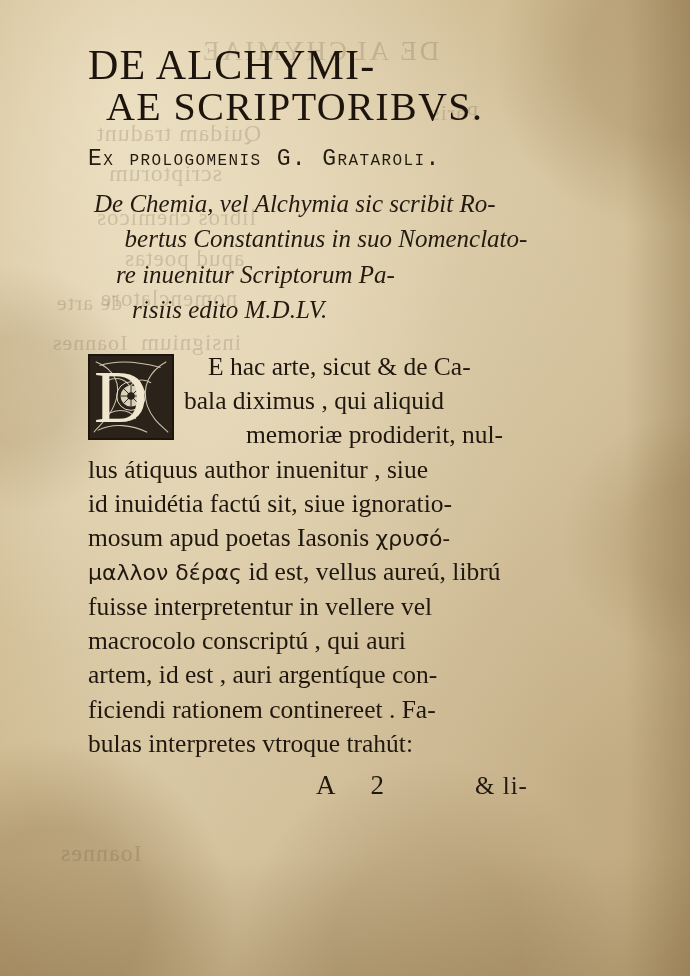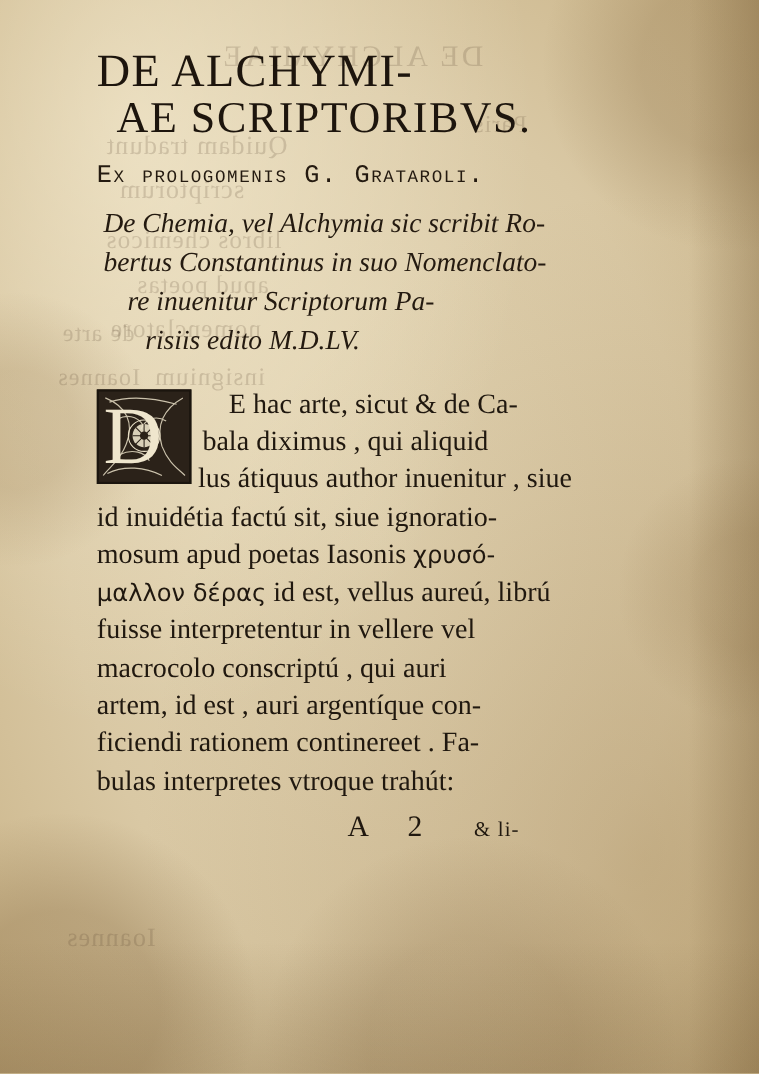--- a/index.html
+++ b/index.html
@@ -95,21 +95,21 @@
 
   .italic-block {
     margin-top: 14px;
     margin-left: 6px;
     font-style: italic;
     font-size: 25px;
     line-height: 1.42;
     color: #241a10;
   }
   .italic-block .l { white-space: nowrap; }
-  .italic-block .l2 { margin-left: 0px; }
+  .italic-block .l2 { margin-left: 0px; text-align: center; }
   .italic-block .l3 { margin-left: 22px; }
   .italic-block .l4 { margin-left: 38px; }
 
   
   .body {
     margin-top: 22px;
     font-size: 25.5px;
     line-height: 1.345;
     color: #20180f;
     position: relative;
@@ -152,21 +152,21 @@
 
   .signature {
     margin-top: 6px;
     font-size: 27px;
     letter-spacing: 1px;
     display: flex;
     align-items: baseline;
   }
   .sig-a { margin-left: 228px; }
   .sig-num { margin-left: 34px; }
-  .sig-catch { margin-left: 46px; font-size: 19px; }
+  .sig-catch { margin-left: 90px; font-size: 25px; }
 
   
   .gutter {
     position: absolute;
     right: 0; top: 0;
     width: 64px; height: 976px;
     background: linear-gradient(to right, rgba(120,92,52,0) 0%, rgba(110,84,46,0.30) 100%);
     pointer-events: none;
   }
   .bottom-shade {
@@ -232,20 +232,21 @@
           </g>
           <g fill="none" stroke="#e8dfc6" stroke-width="1">
             <circle cx="43" cy="42" r="15"></circle>
           </g>
         </svg>
         <div class="letter">D</div>
       </div>
 
       <div class="line ind1">E hac arte, sicut &amp; de Ca‑</div>
       <div class="line ind2">bala  diximus , qui aliquid</div>
+      <div class="line ind3">memoriæ prodiderit, nul‑</div>
       <div class="line">lus átiquus author inuenitur , siue</div>
       <div class="line">id  inuidétia  factú sit, siue ignoratio‑</div>
       <div class="line"><span>mosum  apud  poetas  Iasonis </span><span class="greek">χρυσό‑</span></div>
       <div class="line"><span class="greek">μαλλον δέρας</span><span> id est, vellus aureú, librú</span></div>
       <div class="line">fuisse interpretentur in vellere vel</div>
       <div class="line">macrocolo conscriptú ,  qui  auri</div>
       <div class="line">artem, id est , auri argentíque con‑</div>
       <div class="line">ficiendi rationem continereet .  Fa‑</div>
       <div class="line">bulas interpretes  vtroque trahút:</div>
 

